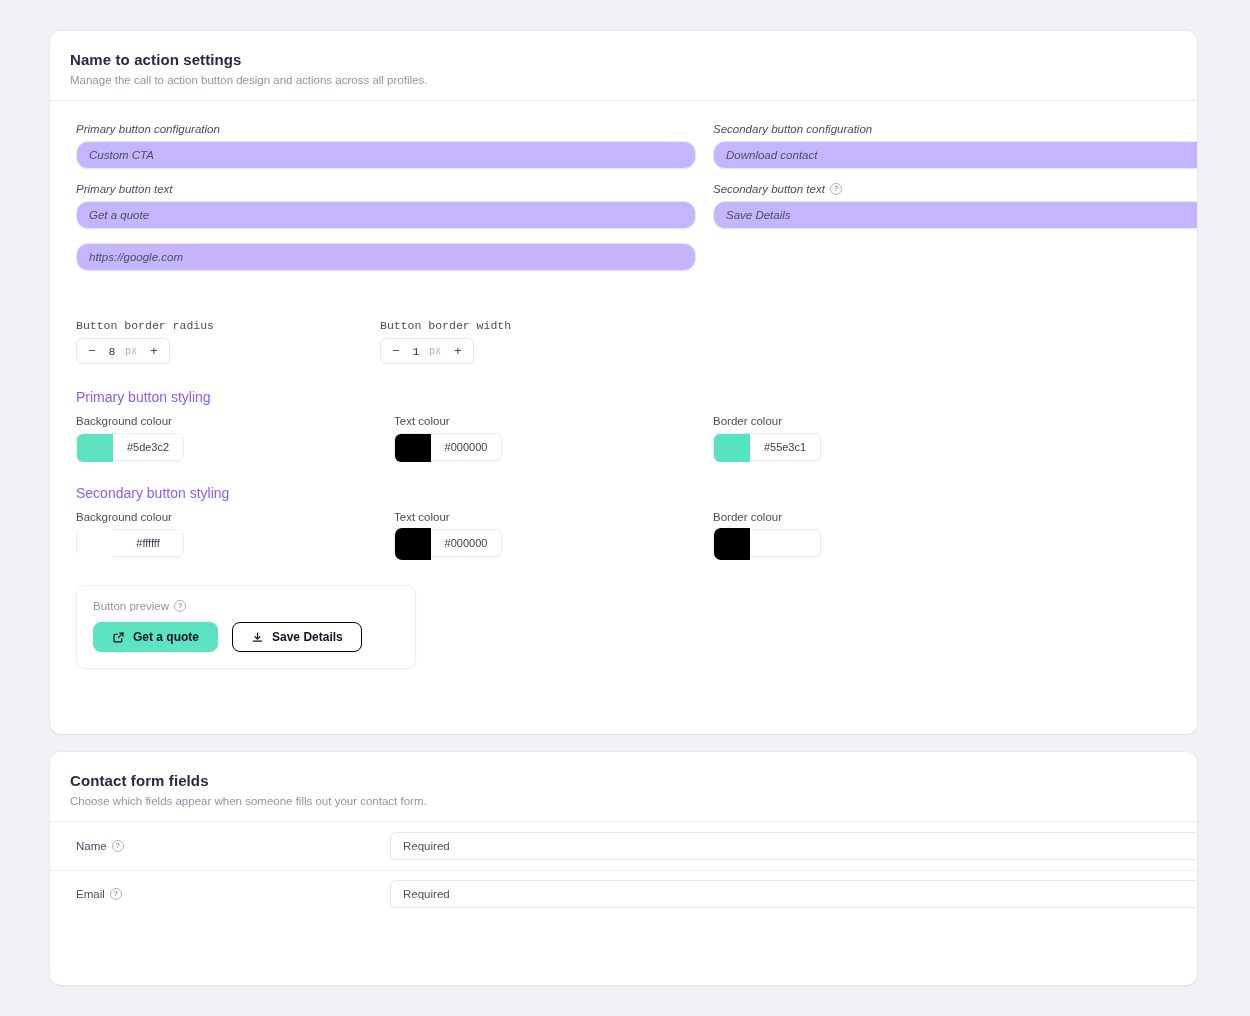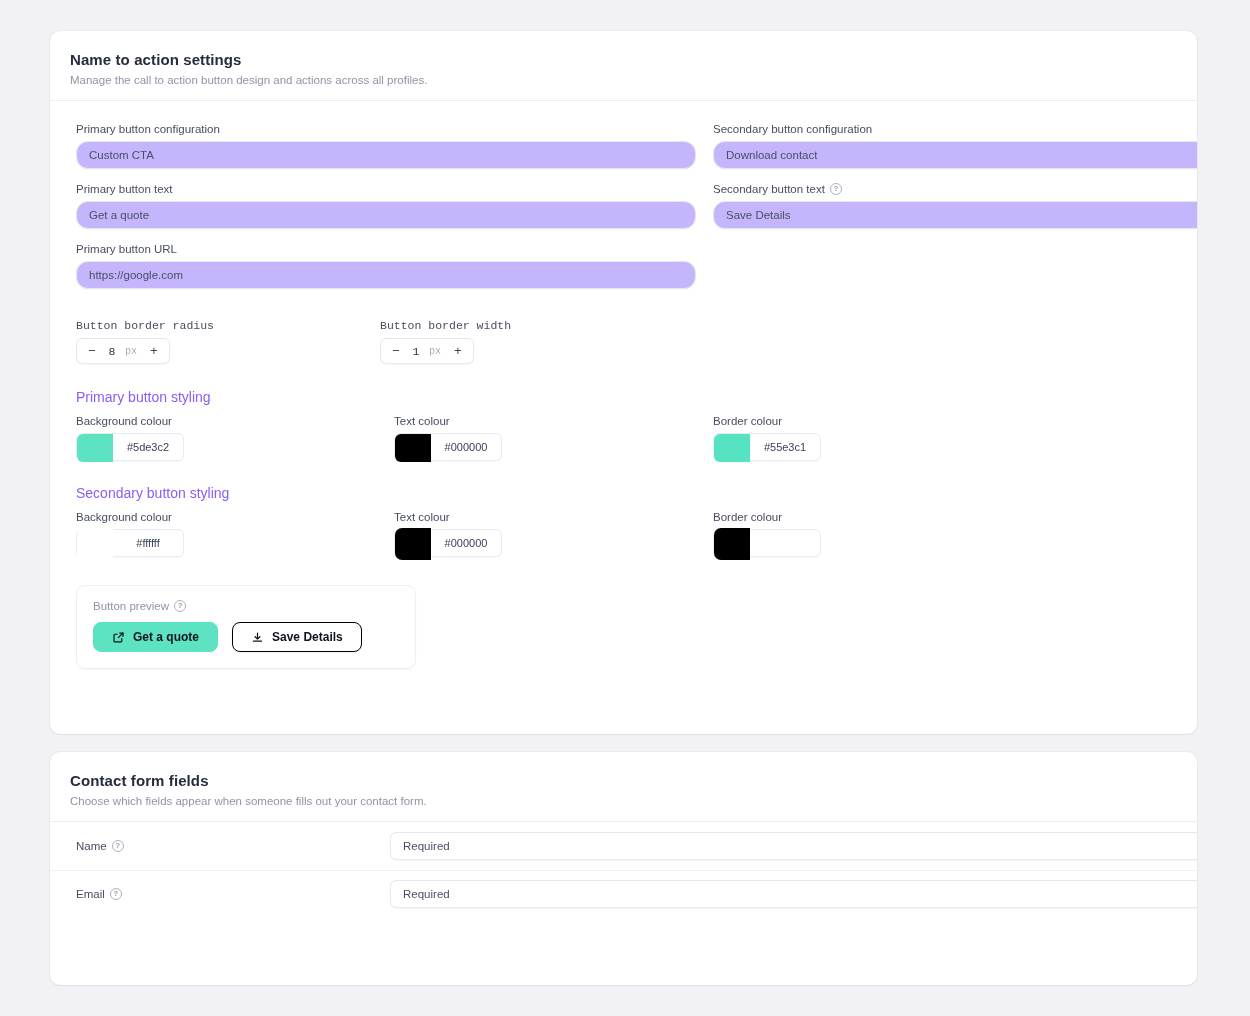--- a/index.html
+++ b/index.html
@@ -153,21 +153,21 @@
 
   <div class="card" id="card-cta">
 
     <div class="card-header">
       <div class="card-title">Name to action settings</div>
       <div class="card-sub">Manage the call to action button design and actions across all profiles.</div>
     </div>
 
     <div class="card-body">
 
-      <div class="cta-cols" style="height:190px;">
+      <div class="cta-cols" style="height:190px;font-style:italic;">
 
         <div class="col-primary">
 
           <div class="fgroup">
             <div class="label">Primary button configuration</div>
             <div class="input select">
               <span>Custom CTA</span>
               <svg class="chev" viewBox="0 0 16 16" fill="none">
                 <path d="M4 6l4 4 4-4" stroke="currentColor" stroke-width="1.6" stroke-linecap="round" stroke-linejoin="round"></path>
               </svg>
@@ -175,21 +175,20 @@
           </div>
 
           <div class="fgroup">
             <div class="label">Primary button text</div>
             <div class="input">
               <span>Get a quote</span>
             </div>
           </div>
 
           <div class="fgroup">
-            <div class="label">Primary button URL</div>
             <div class="input">
               <span>https://google.com</span>
             </div>
           </div>
 
         </div>
 
         <div class="col-secondary">
 
           <div class="fgroup">

